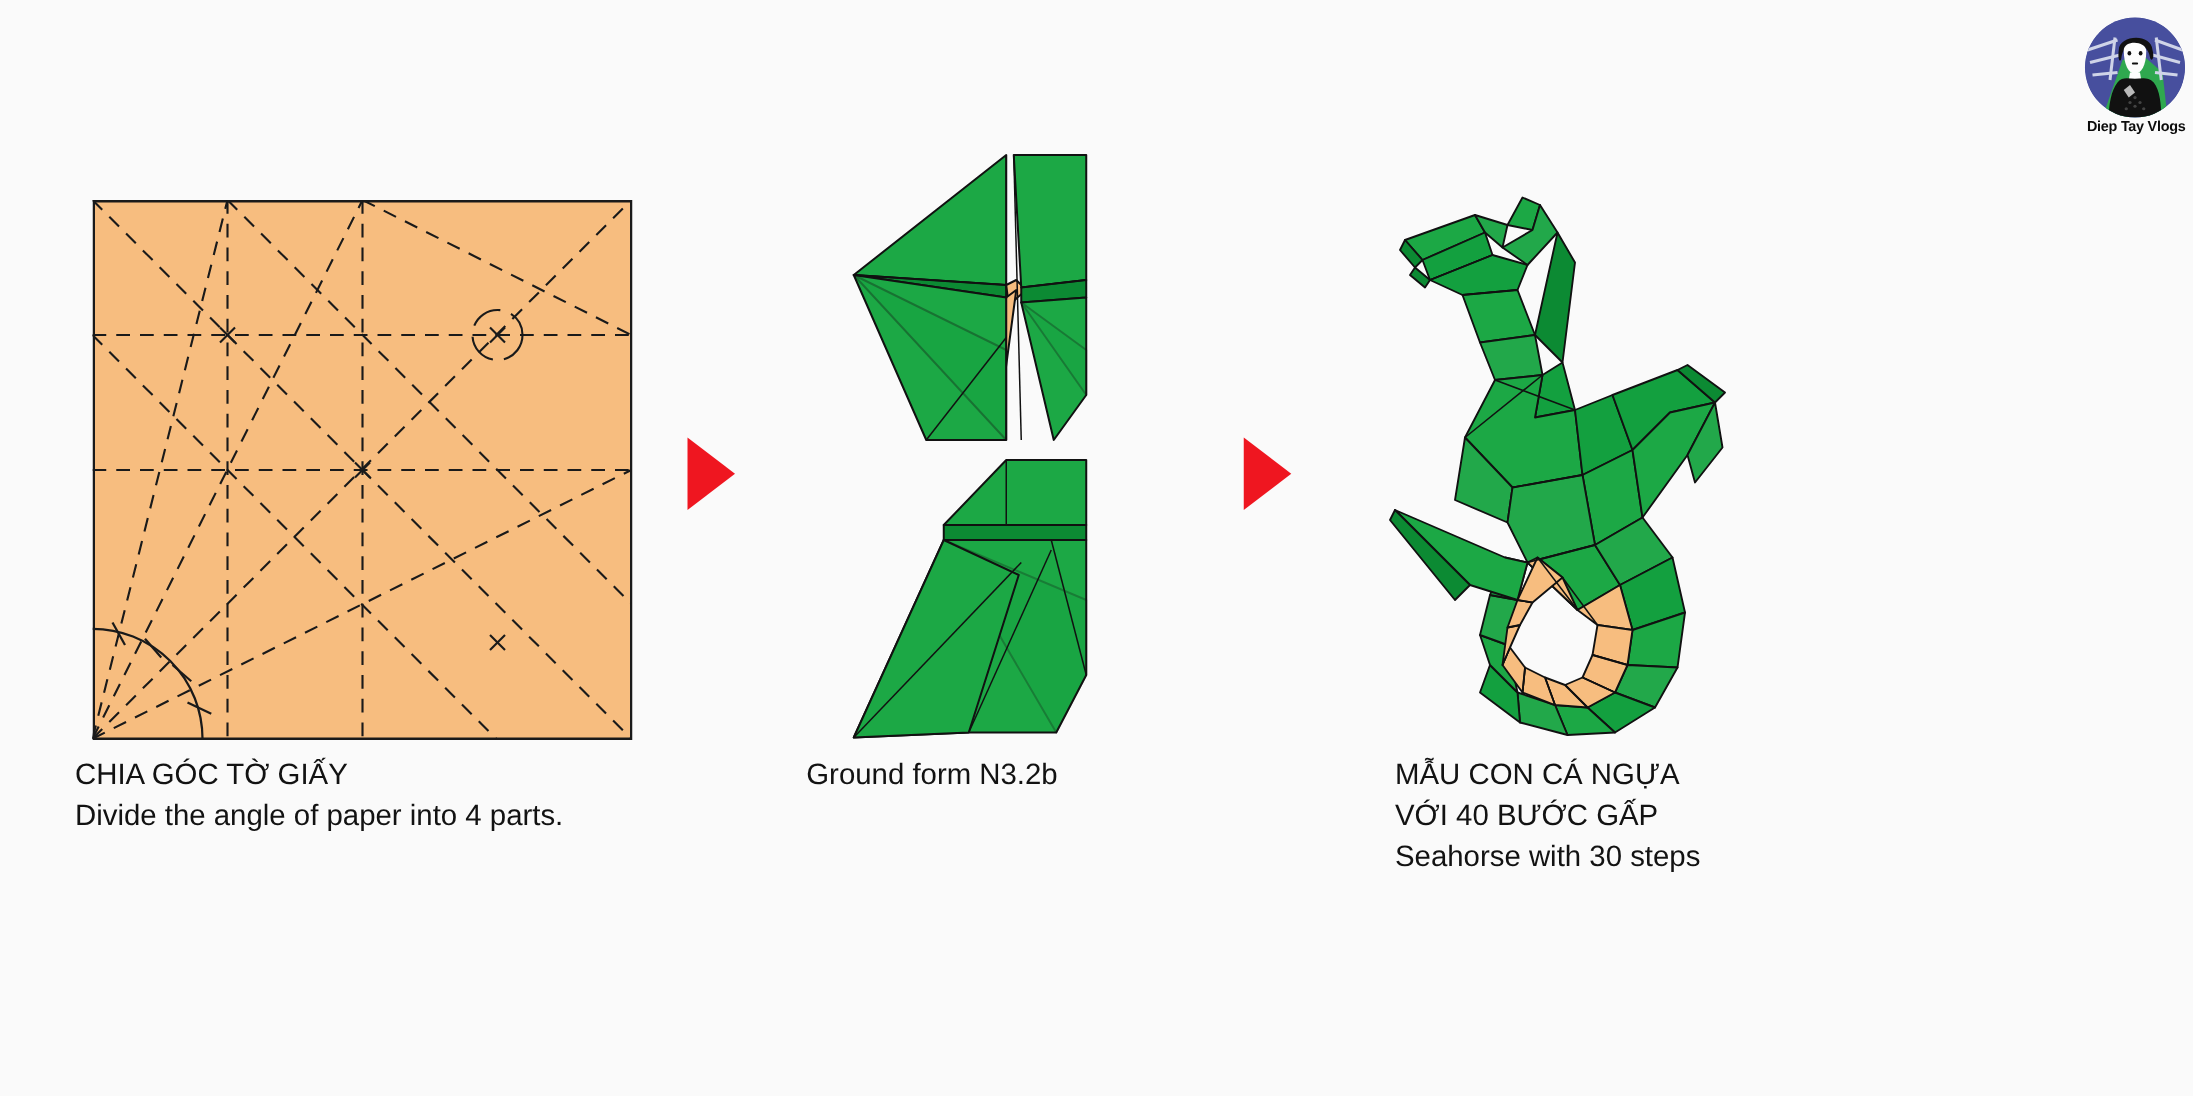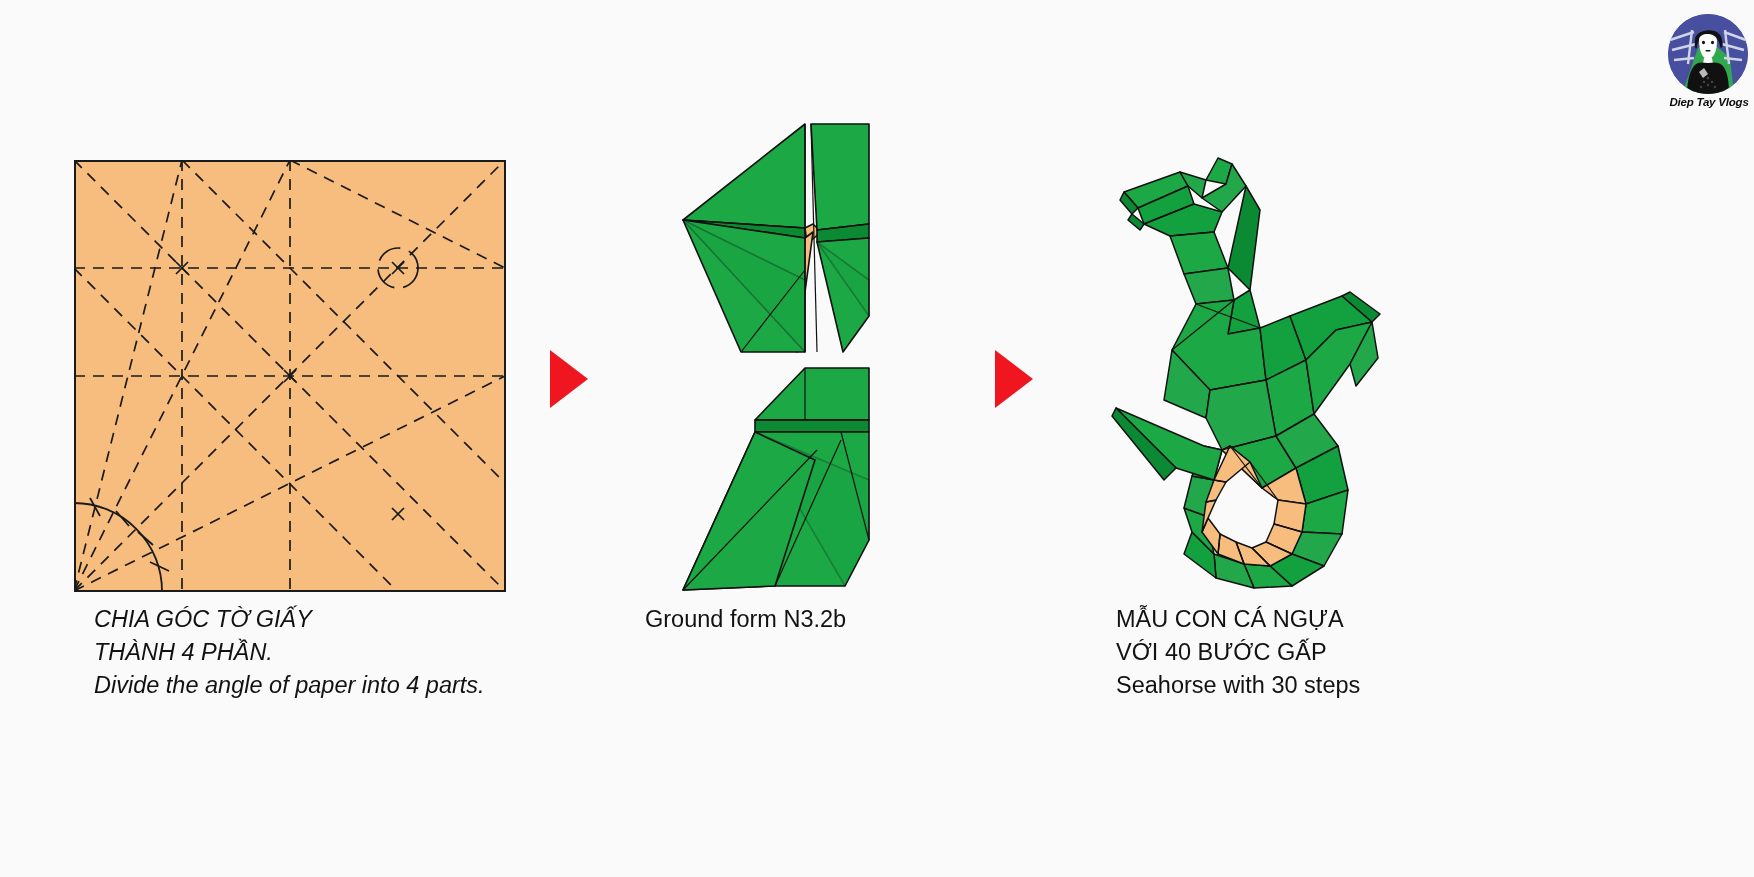--- a/index.html
+++ b/index.html
@@ -14,21 +14,20 @@
   }
 
   #stage { position: absolute; inset: 0; }
 
   
   .logo-wrap {
     position: absolute;
     left: 1668px; top: 14px;
     width: 82px; height: 100px;
     text-align: center;
-    font-style: italic;
   }
   .logo-badge {
     width: 80px; height: 80px;
     border-radius: 50%;
     overflow: hidden;
     background: #474f9e;
     position: relative;
   }
   .logo-caption {
     font-size: 11.5px;
@@ -48,21 +47,21 @@
   .figure { display: block; }
 
   
   .caption {
     position: absolute;
     color: #121212;
     font-size: 23.5px;
     line-height: 33px;
     white-space: nowrap;
   }
-  #caption-1 { left: 94px;  top: 603px; font-style: italic; }
+  #caption-1 { left: 60px;  top: 603px; }
   #caption-2 { left: 645px; top: 603px; }
   #caption-3 { left: 1116px; top: 603px; }
   .caption div { white-space: nowrap; }
 
   
   .arrow { position: absolute; }
   #arrow-1 { left: 548px;  top: 348px; }
   #arrow-2 { left: 993px; top: 348px; }
 </style>
 </head>
@@ -155,21 +154,20 @@
         <line x1="16" y1="338" x2="26" y2="356"></line>
         <line x1="42" y1="351" x2="55" y2="366"></line>
         <line x1="64" y1="372" x2="79" y2="385"></line>
         <line x1="76" y1="402" x2="95" y2="411"></line>
       </g>
     </svg>
   </div>
 
   <div class="caption" id="caption-1">
     <div>CHIA GÓC TỜ GIẤY</div>
-    <div>THÀNH 4 PHẦN.</div>
     <div>Divide the angle of paper into 4 parts.</div>
   </div>
 
   <div class="arrow" id="arrow-1">
     <svg width="42" height="62" viewBox="0 0 42 62">
       <polygon points="2,2 40,31 2,60" fill="#ef1620"></polygon>
     </svg>
   </div>
 
   <div class="panel" id="panel-2">

